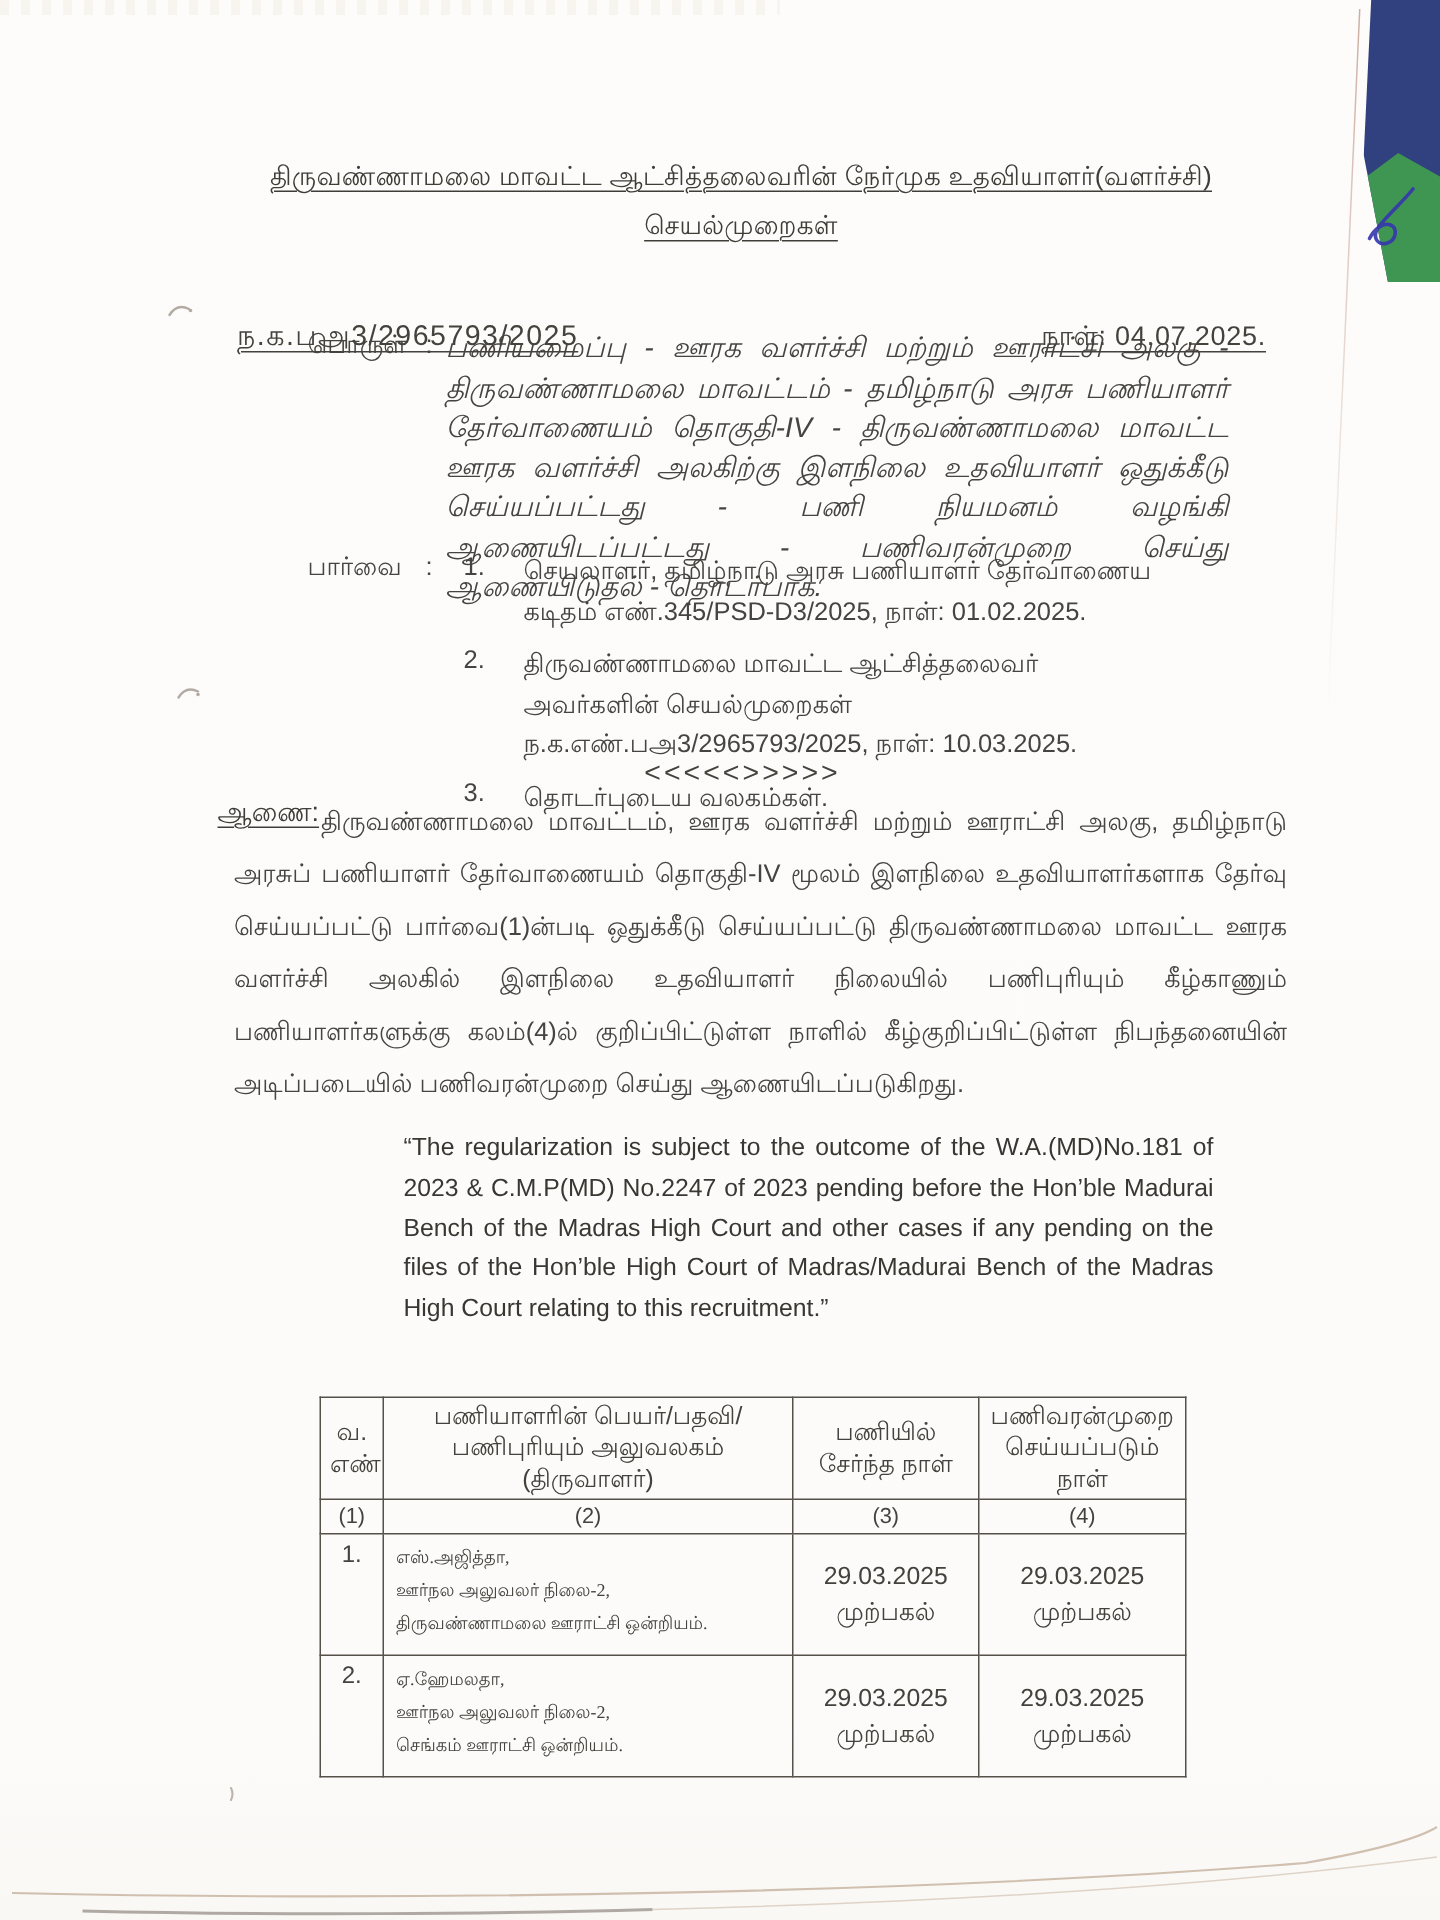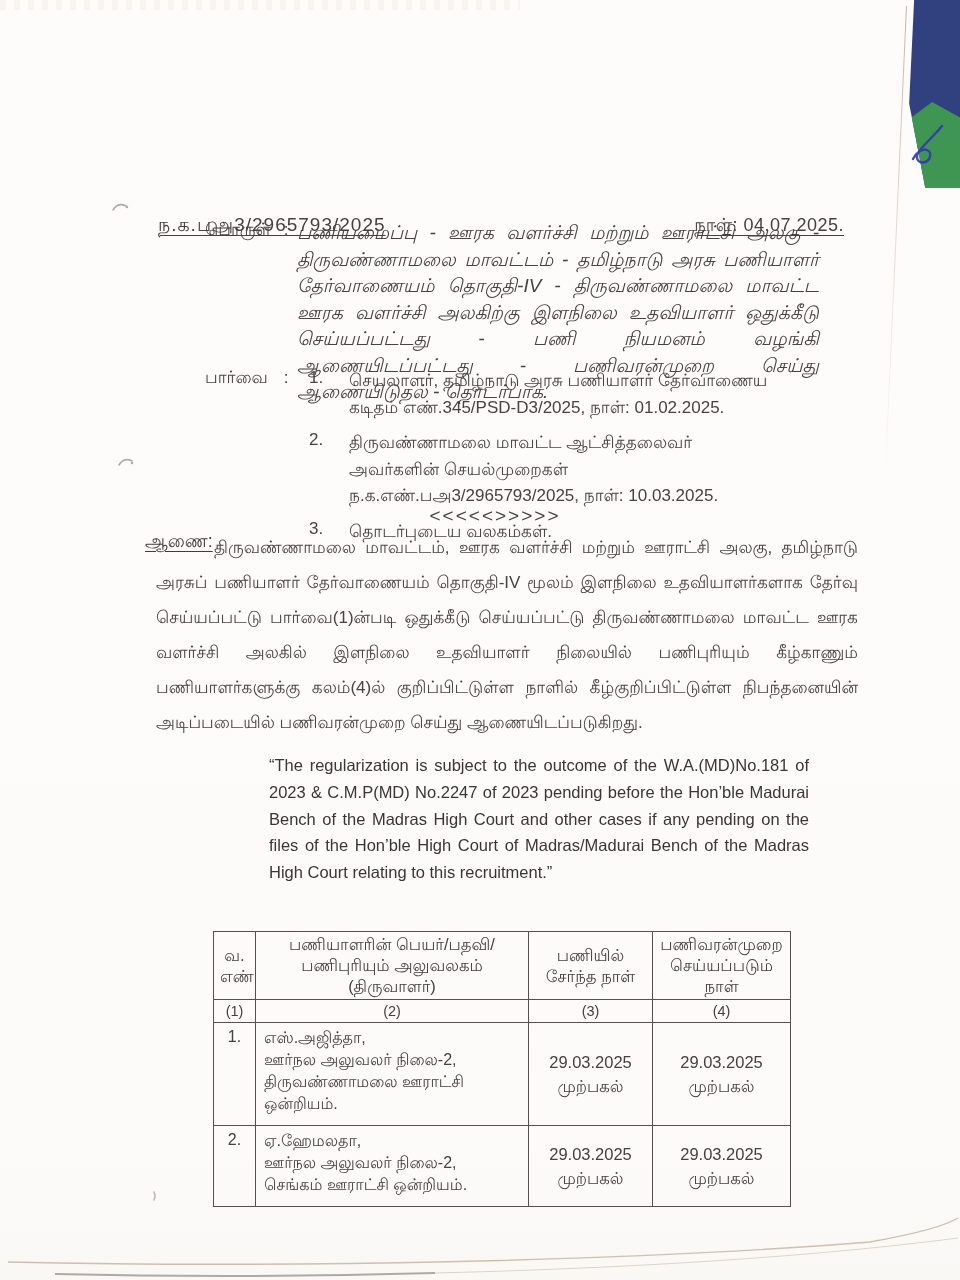--- a/index.html
+++ b/index.html
@@ -83,21 +83,21 @@
     position:absolute;top:931px;left:213px;width:577px;
     border-collapse:collapse;table-layout:fixed;
   }
   .order-table td,.order-table th{
     border:1.6px solid #55504a;padding:2px 6px;color:#45413d;
     font-weight:normal;vertical-align:middle;
   }
   .order-table th{font-size:16.5px;line-height:21px;white-space:pre-line;text-align:center;height:62px;}
   .order-table .numrow td{font-size:14.5px;text-align:center;height:20px;padding:1px;}
   .order-table .cell-sno{text-align:center;vertical-align:top;font-size:16px;padding-top:5px;}
-  .order-table .cell-name{font-size:16px;line-height:22px;white-space:pre-line;vertical-align:top;padding:4px 4px 10px 8px;}
+  .order-table .cell-name{font-size:12px;line-height:22px;white-space:pre-line;vertical-align:top;padding:4px 4px 10px 8px;font-family:Liberation Serif, serif;}
   .order-table .cell-date{font-size:16.5px;line-height:24px;white-space:pre-line;text-align:center;}
   .bottom-curves{position:absolute;left:0;bottom:0;width:960px;height:64px;}
 </style>
 </head>
 <body>
 
 <div class="page">
 
   <div class="top-noise"></div>
 
@@ -120,20 +120,21 @@
     <path d="M3,10 q5,-8 13,-4" fill="none" stroke="#8c7f76" stroke-width="1.6" stroke-linecap="round"></path>
     <circle cx="16" cy="8" r="1.2" fill="#8c7f76"></circle>
   </svg>
   <svg class="margin-mark" style="left:150px;top:1190px;" width="10" height="12" viewBox="0 0 10 12">
     <path d="M4,2 q2,4 0,8" fill="none" stroke="#9a8f86" stroke-width="1.4" stroke-linecap="round"></path>
   </svg>
 
   <div class="doc">
 
     <div class="title">
+      <div><span class="underline">திருவண்ணாமலை மாவட்ட ஆட்சித்தலைவரின் நேர்முக உதவியாளர்(வளர்ச்சி) செயல்முறைகள்</span></div>
     </div>
 
     <div class="ref-row">
       <span class="ref-no underline">ந.க.பஅ3/2965793/2025</span>
       <span class="ref-date underline">நாள்: 04.07.2025.</span>
     </div>
 
     <div class="labelled subject-block">
       <span class="blk-label">பொருள்</span>
       <span class="blk-colon">:</span>

